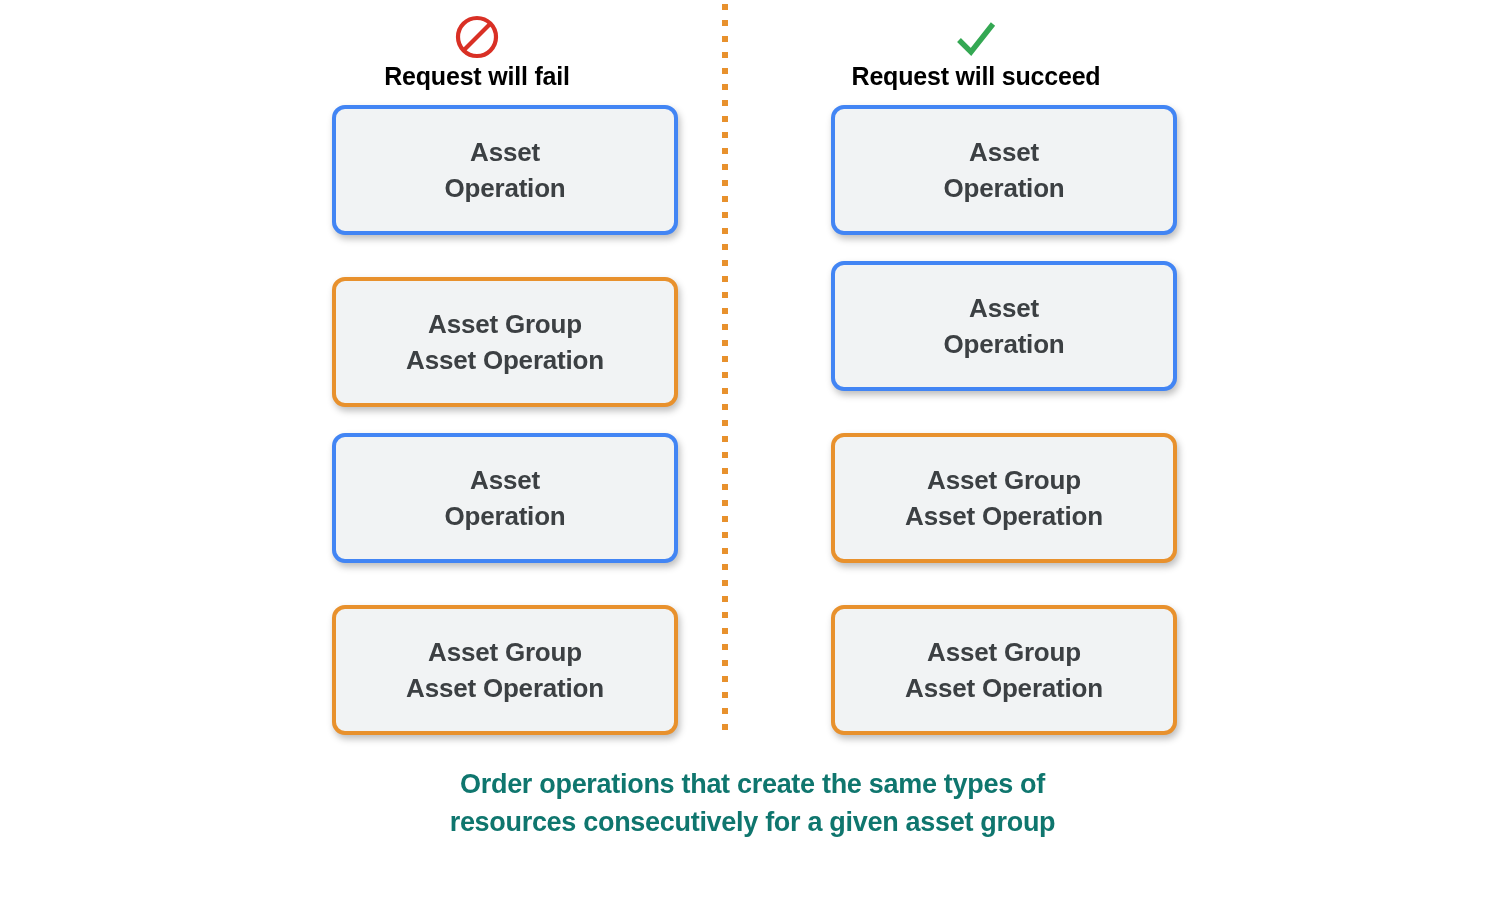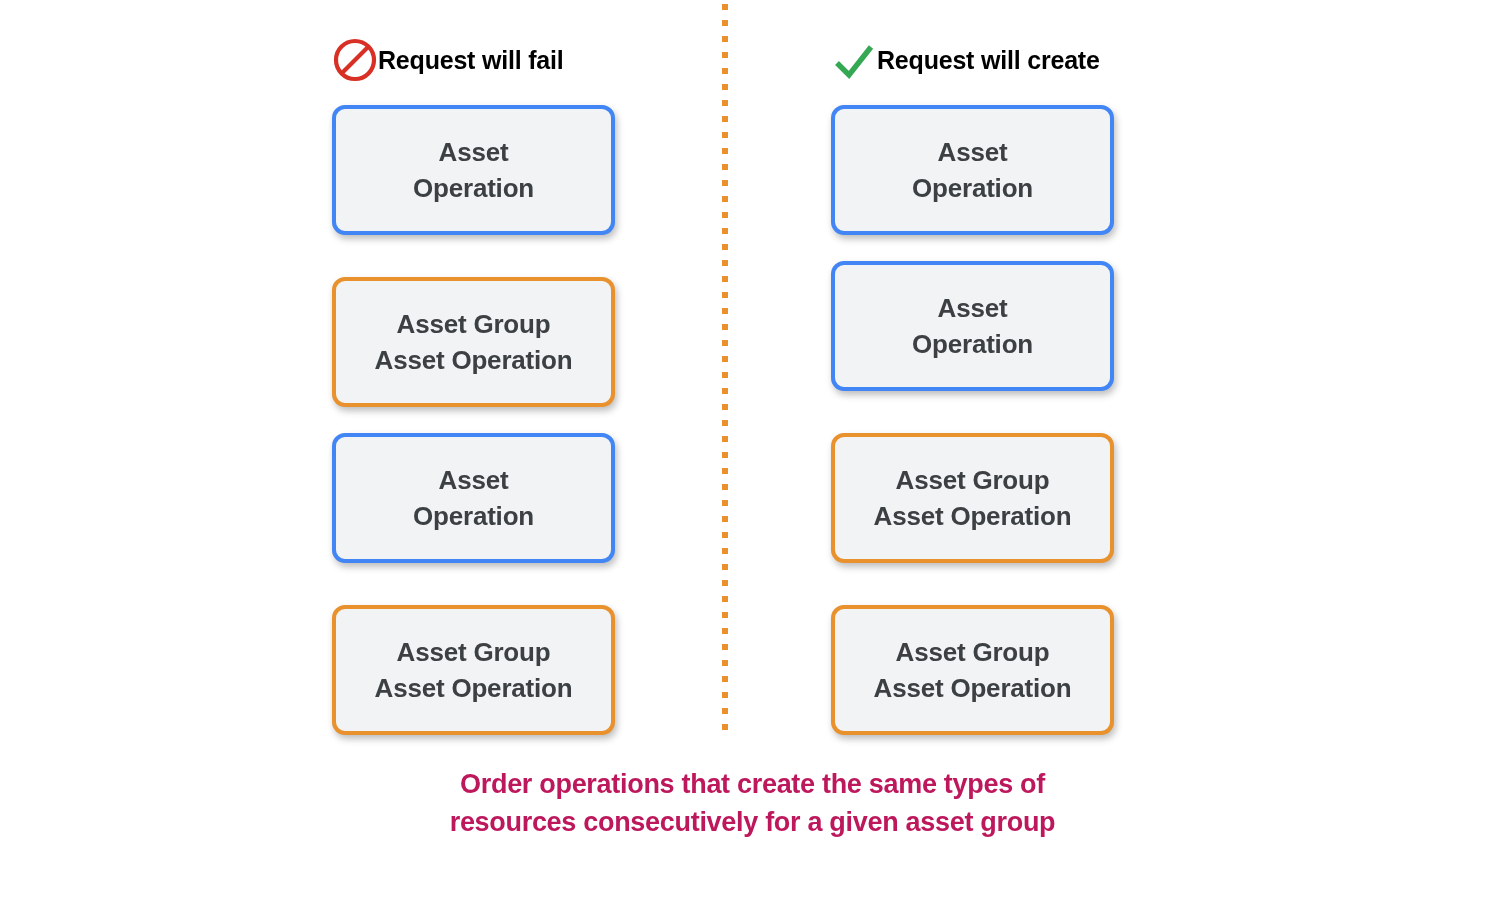--- a/index.html
+++ b/index.html
@@ -40,20 +40,21 @@
     top: 0;
     width: 290px;
   }
   .column.left  { left: 332px; }
   .column.right { left: 831px; }
 
   
   .col-header {
     height: 105px;
     display: flex;
+    flex-direction: column;
     align-items: center;
     justify-content: flex-start;
     padding-top: 14px;
     box-sizing: border-box;
   }
   .status-icon {
     width: 46px;
     height: 46px;
     display: block;
   }
@@ -68,21 +69,21 @@
   }
 
   
   .card-list {
     display: flex;
     flex-direction: column;
     gap: 26px;
   }
   .card {
     position: relative;
-    width: 283px;
+    width: 346px;
     height: 130px;
     box-sizing: border-box;
     border: 4px solid #4285F4;
     border-radius: 13px;
     background: #F1F3F4;
     display: flex;
     align-items: center;
     justify-content: center;
     box-shadow: 2px 4px 7px rgba(0,0,0,0.26);
   }
@@ -103,21 +104,21 @@
   
   .caption {
     position: absolute;
     left: 0;
     top: 765px;
     width: 1505px;
     text-align: center;
     font-size: 27px;
     line-height: 38px;
     font-weight: bold;
-    color: #be185d;
+    color: #0f766e;
     letter-spacing: -0.3px;
     white-space: pre-line;
   }
 </style>
 </head>
 <body>
 
 <div id="stage">
 
   <div class="divider"></div>
@@ -153,21 +154,21 @@
     </div>
   </div>
 
   <div class="column right">
     <div class="col-header">
       <span class="status-icon">
         <svg viewBox="0 0 46 46" width="46" height="46" aria-hidden="true">
           <polyline points="6,26 18,38 40,10" fill="none" stroke="#34A853" stroke-width="5.4" stroke-linecap="butt" stroke-linejoin="miter"></polyline>
         </svg>
       </span>
-      <div class="col-title">Request will create</div>
+      <div class="col-title">Request will succeed</div>
     </div>
 
     <div class="card-list">
       <div class="card blue">
         <div class="card-text">Asset
 Operation</div>
       </div>
       <div class="card blue">
         <div class="card-text">Asset
 Operation</div>

